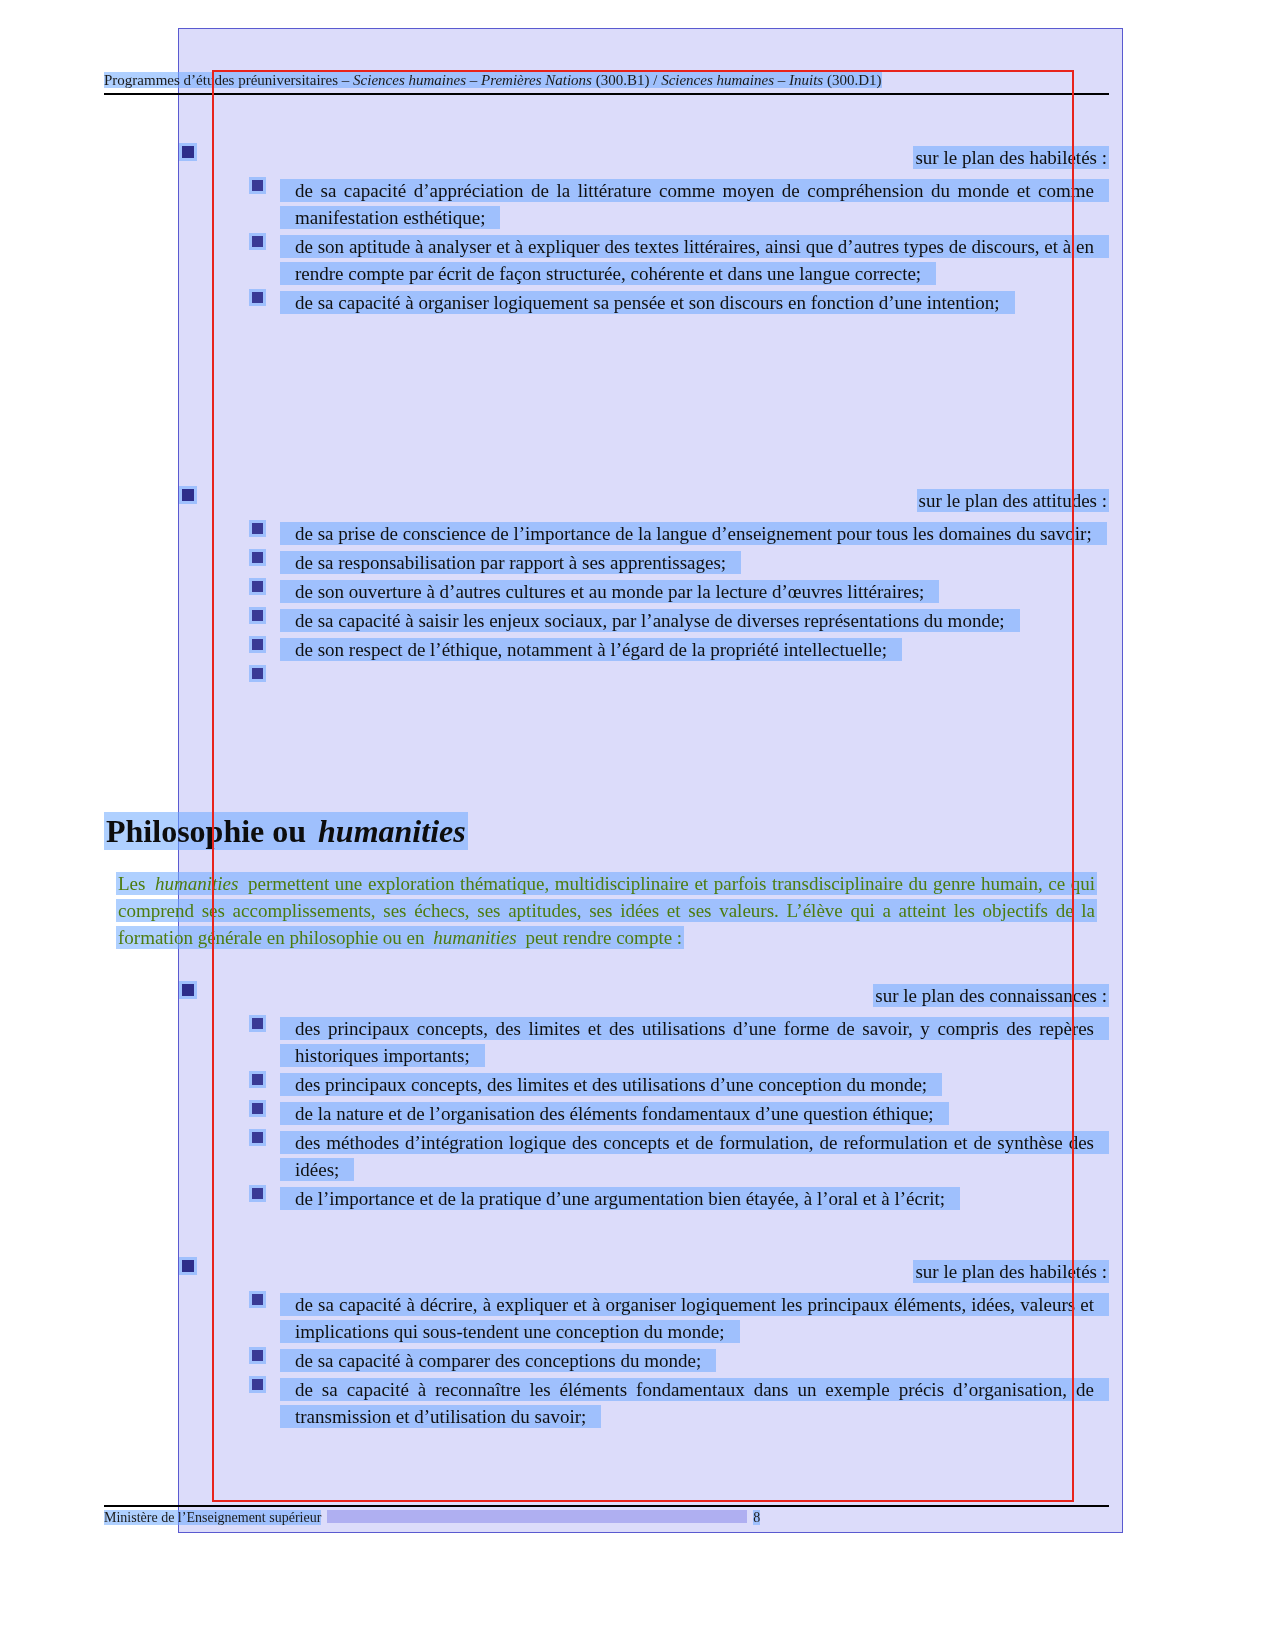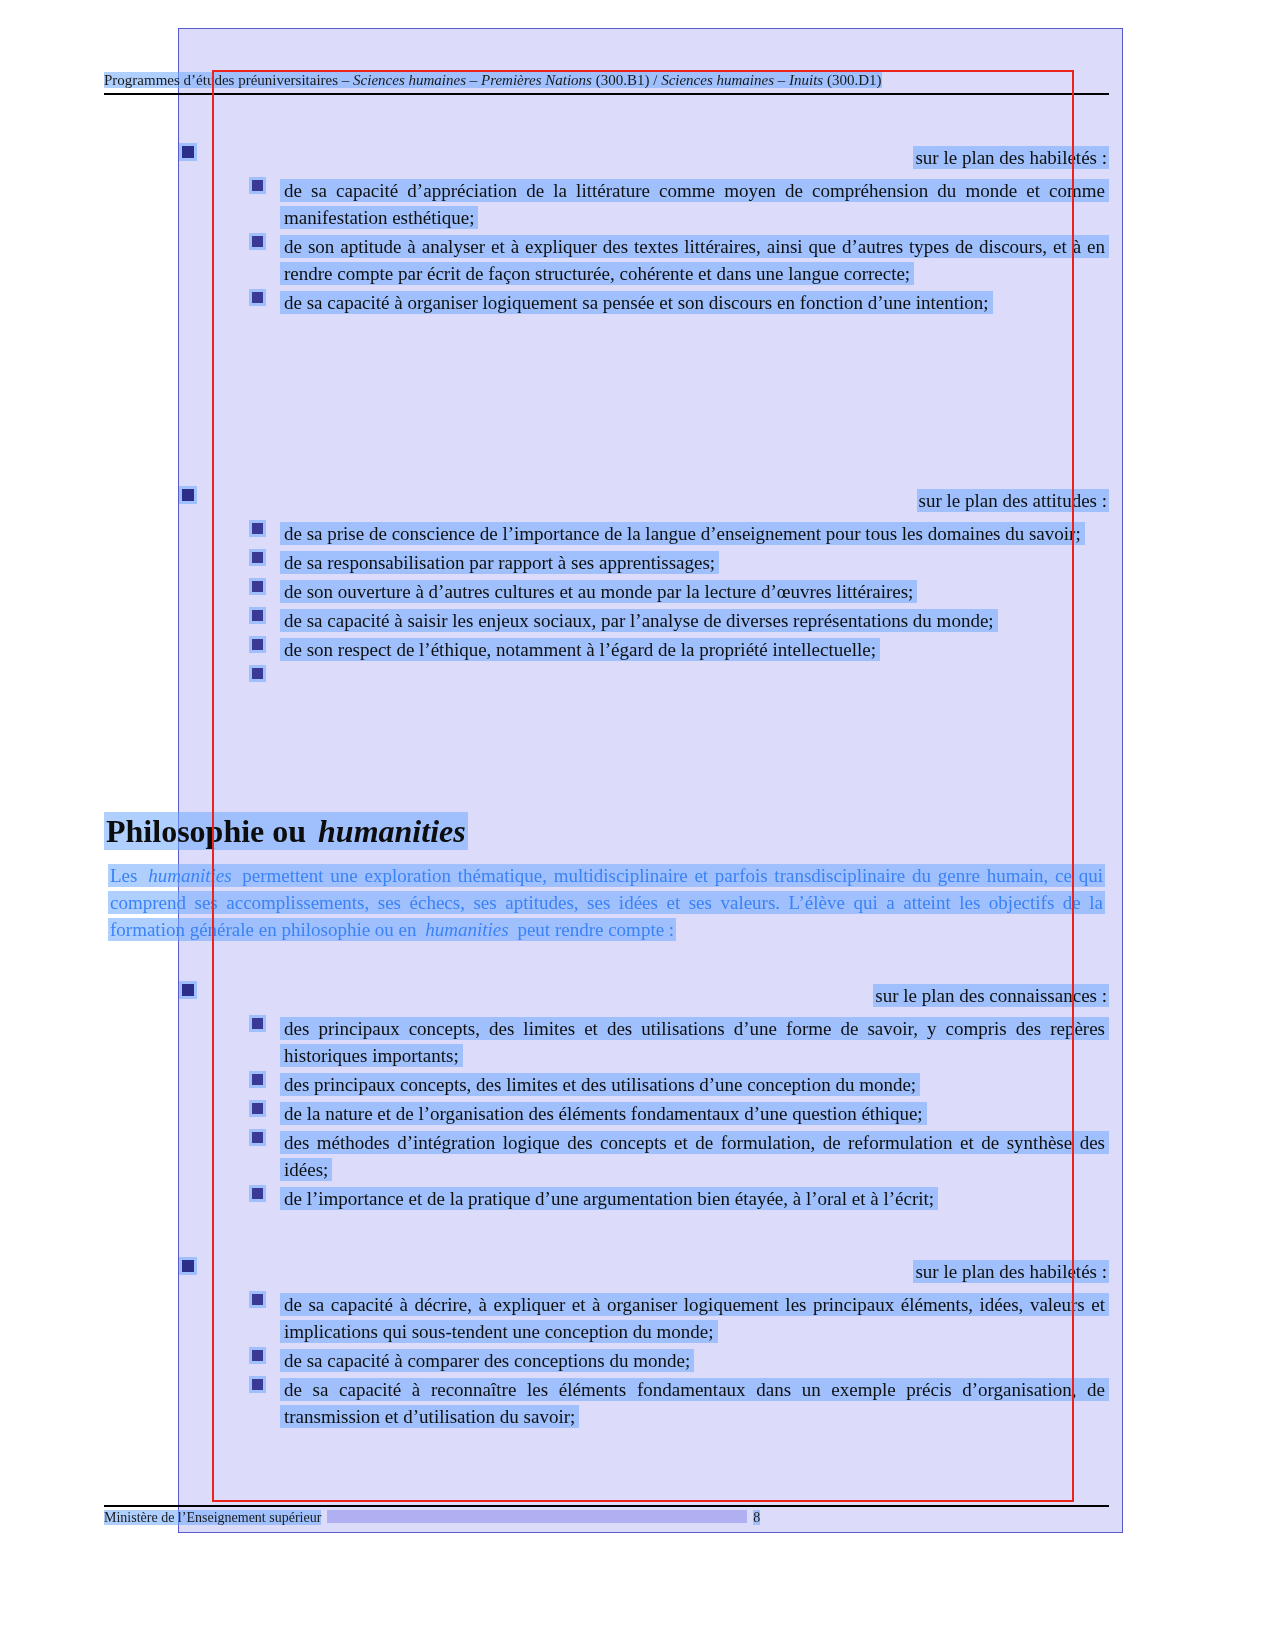--- a/index.html
+++ b/index.html
@@ -141,43 +141,43 @@
     position: absolute;
     left: 148px;
     top: 3px;
     width: 11px;
     height: 11px;
     background: #3a3a95;
     box-shadow: 0 0 0 3px rgba(110,170,255,0.55);
   }
   .bullet2 .txt {
     background: rgba(110, 170, 255, 0.55);
-    padding: 1px 4px;
+    padding: 1px 15px;
     box-decoration-break: clone;
     -webkit-box-decoration-break: clone;
   }
 
   h2.section-title {
     margin: 0;
     font-size: 32px;
     line-height: 30px;
     font-weight: bold;
     color: #0d0d0d;
   }
   h2.section-title .txt {
     background: rgba(110, 170, 255, 0.55);
     padding: 1px 2px;
   }
   h2.section-title i { font-style: italic; }
 
   p.para {
-    margin: 4px;
+    margin: 12px;
     font-size: 19px;
     line-height: 27px;
-    color: #3b82f6;
+    color: #4d7c0f;
     text-align: justify;
   }
   p.para .txt {
     background: rgba(110, 170, 255, 0.55);
     padding: 1px 2px;
     box-decoration-break: clone;
     -webkit-box-decoration-break: clone;
   }
   p.para i { font-style: italic; }
 </style>

